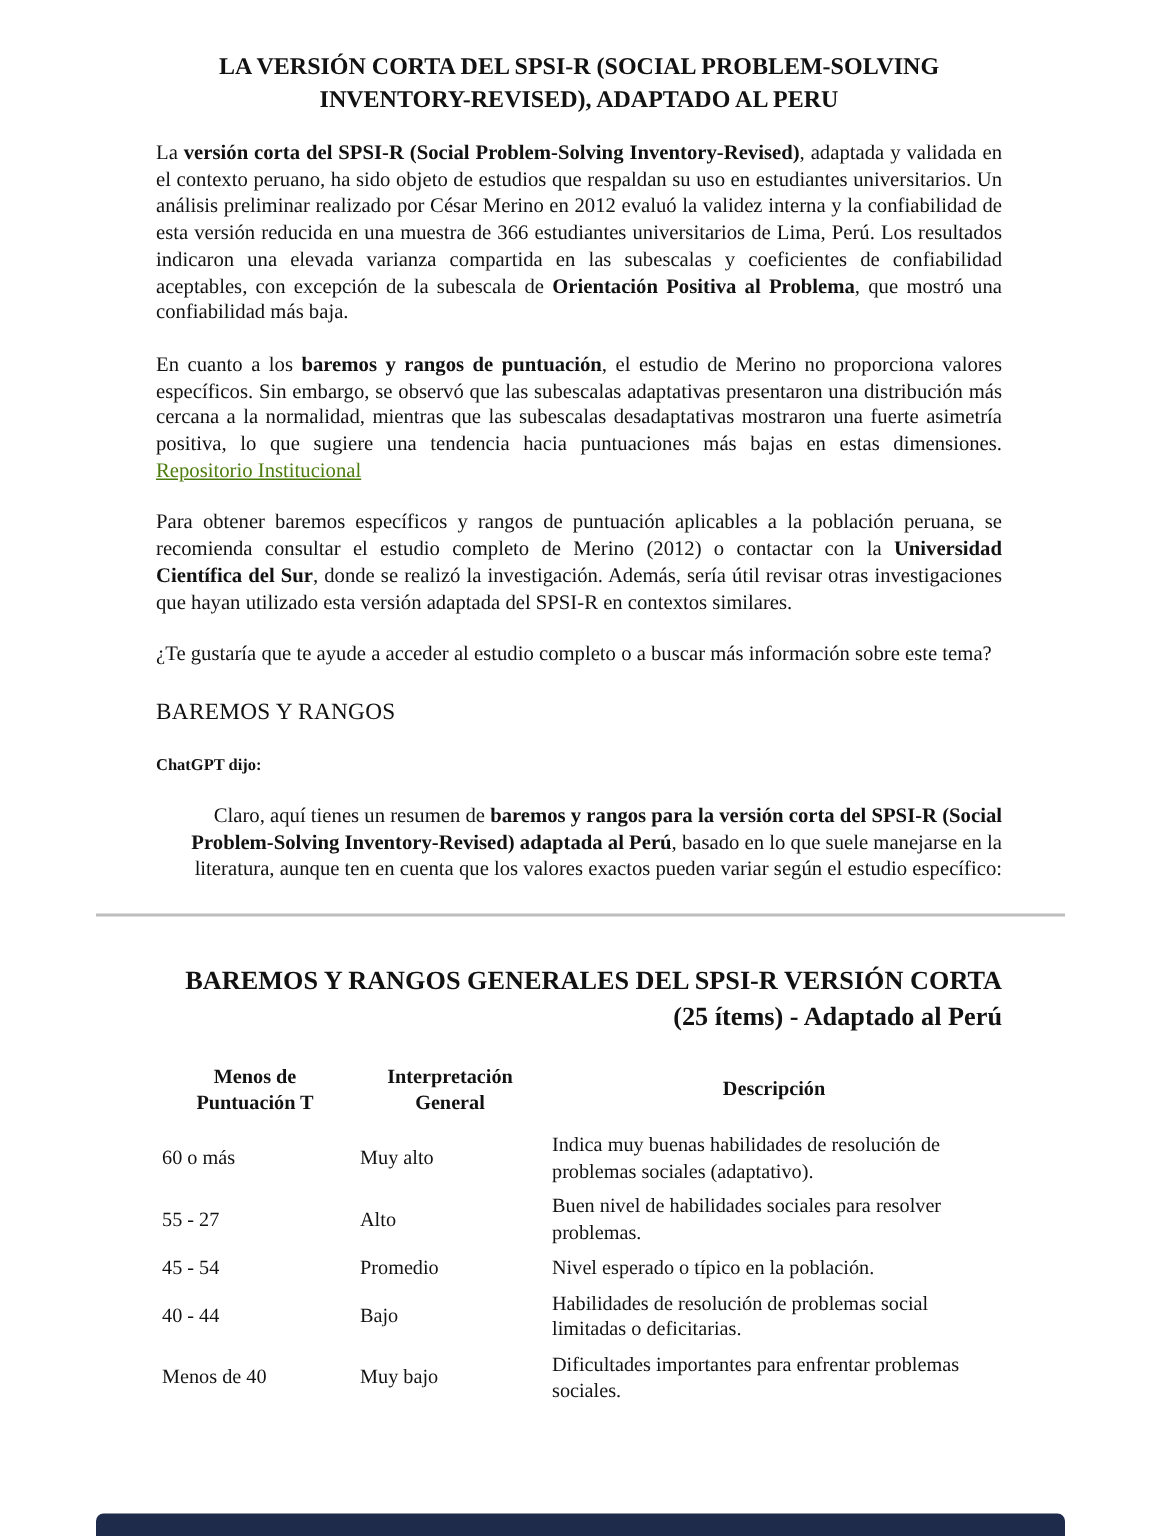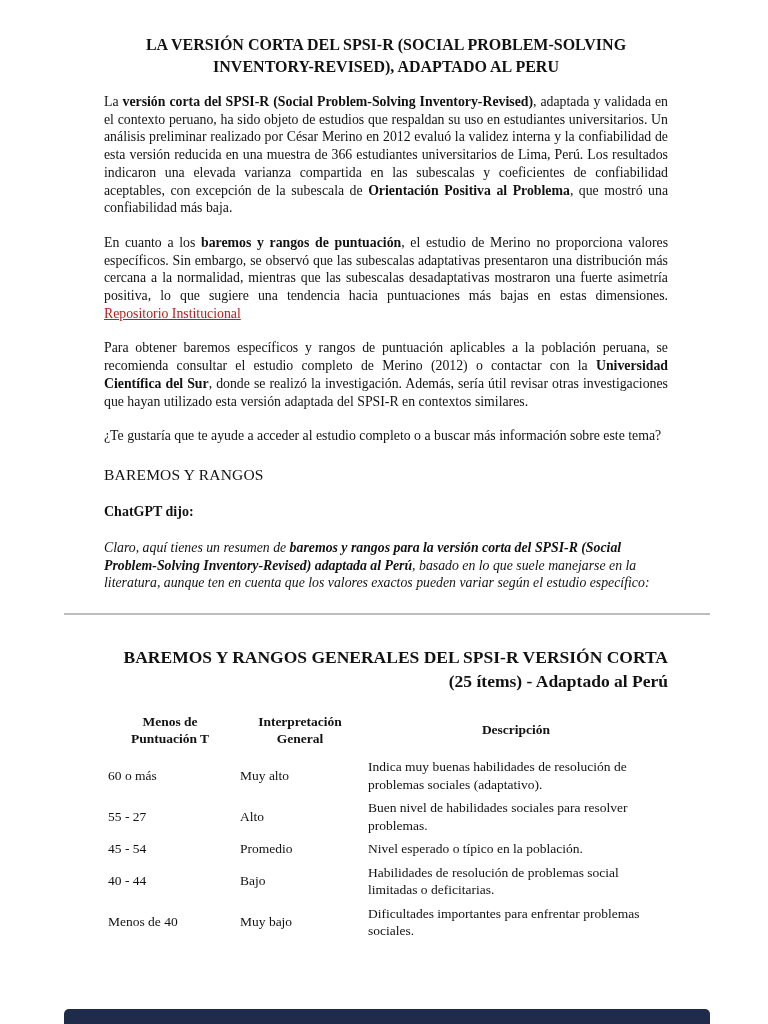--- a/index.html
+++ b/index.html
@@ -11,28 +11,28 @@
   .page{padding:34px 58px 0 64px;}
   .text-col{padding-left:40px;padding-right:42px;}
   .doc-title{
     text-align:center;font-weight:bold;font-size:16px;line-height:22px;
     margin:0 0 15px 0;
   }
   p.body-p{
     font-size:13.8px;line-height:17.7px;text-align:justify;
     margin:0 0 17px 0;
   }
-  p.body-p.ragged{text-align:left;font-style:italic;}
+  p.body-p.ragged{text-align:right;}
   b{font-weight:bold;}
-  .doc-link{color:#b91c1c;cursor:pointer;}
+  .doc-link{color:#4d7c0f;cursor:pointer;}
   .h-user{
     font-size:15.5px;font-weight:400;letter-spacing:.2px;
     margin:21px 0 20px 0;
   }
-  .chatgpt-label{font-size:14px;font-weight:bold;margin:0 0 19px 0;}
+  .chatgpt-label{font-size:11px;font-weight:bold;margin:0 0 19px 0;}
   .divider{
     border:none;height:2px;background:#bdbdbd;margin:21px 0 0 0;
   }
   .section-h{
     font-weight:bold;font-size:17.5px;line-height:24px;
     margin:30px 0 19px 0;
     text-align:right;
   }
   table.baremos{
     border-collapse:collapse;width:100%;font-size:13.5px;

